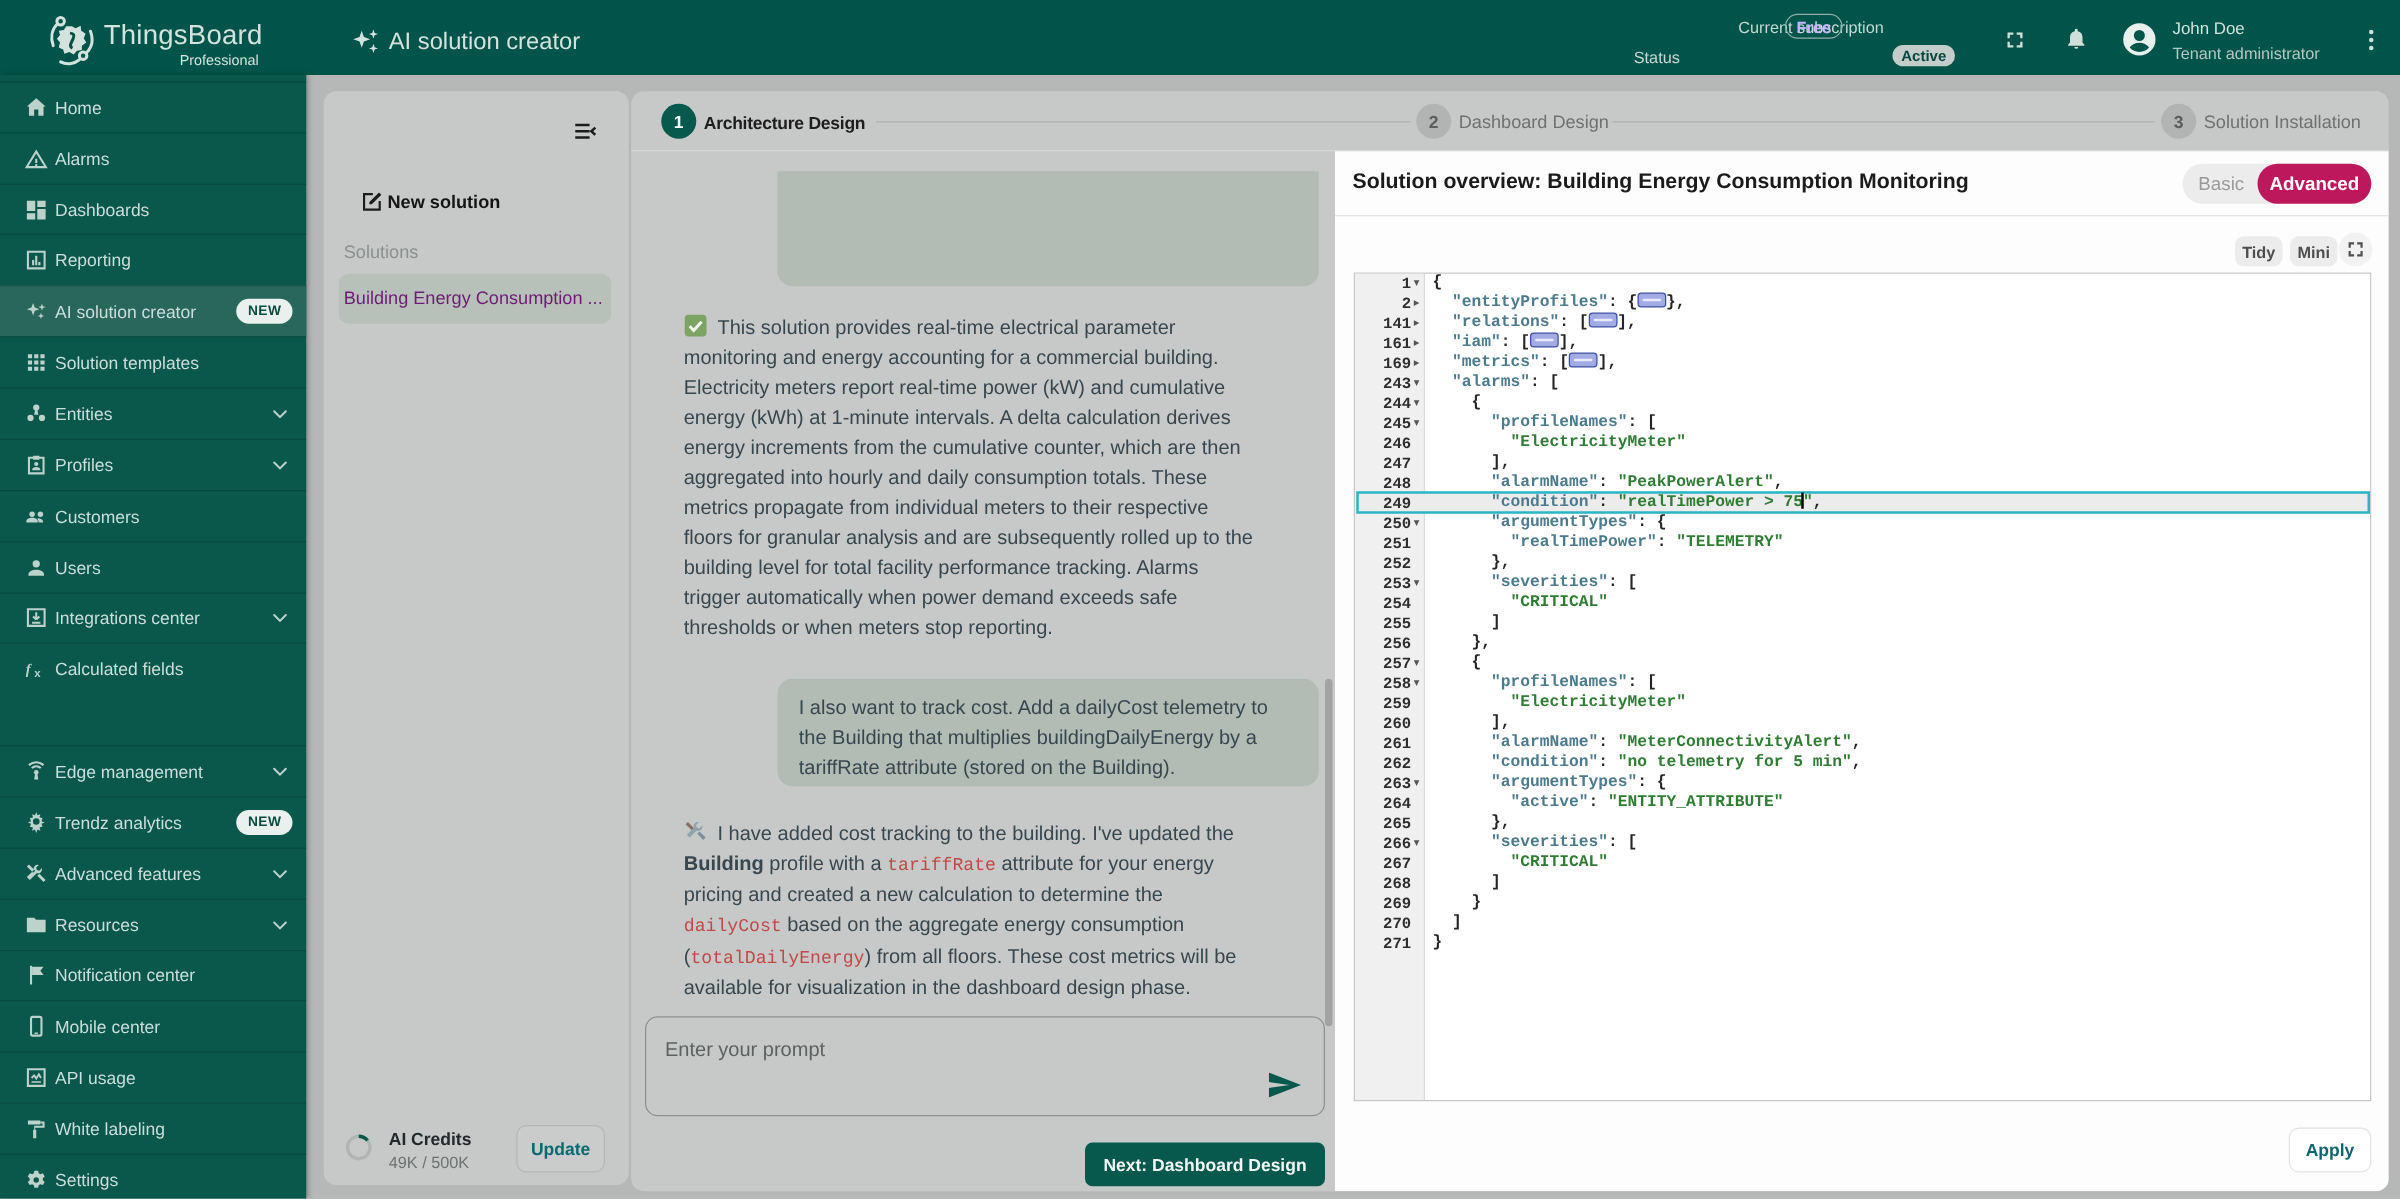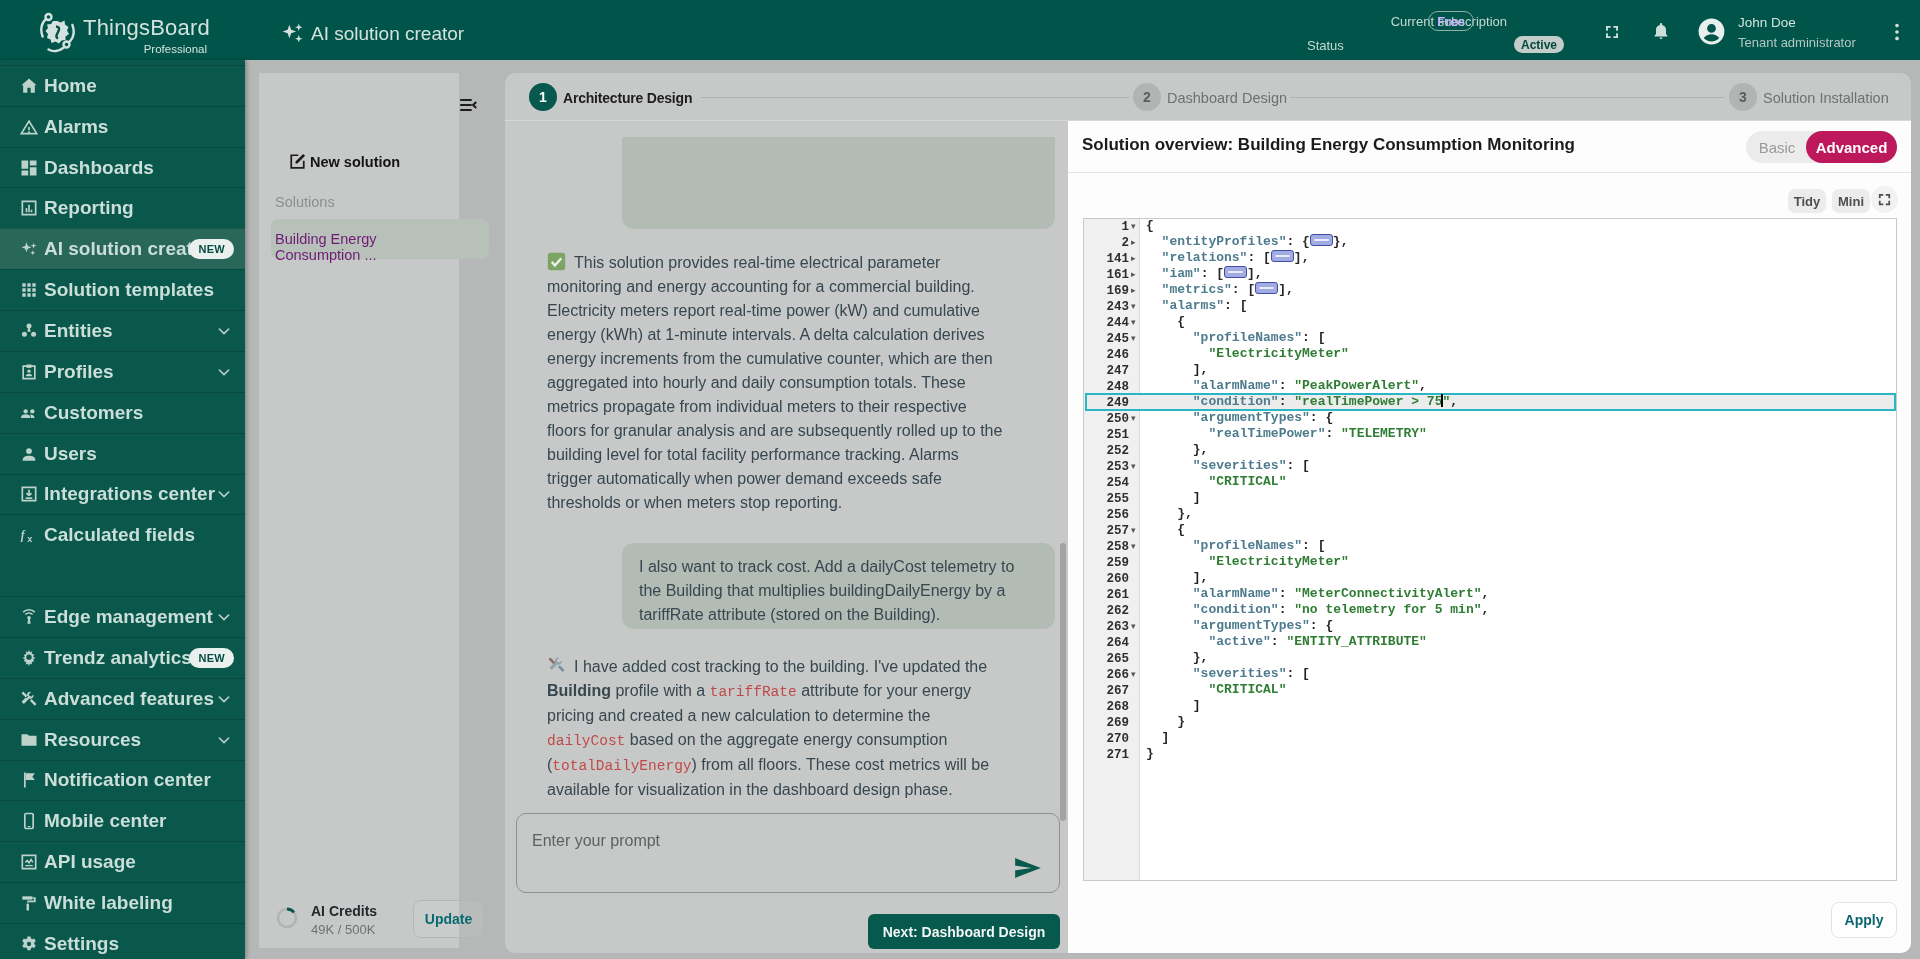--- a/index.html
+++ b/index.html
@@ -4,27 +4,27 @@
 html,body{width:1920px;height:959px;overflow:hidden}
 body{font-family:"Liberation Sans",sans-serif;background:#b6b8b7}
 .ab{position:absolute}
 #root{position:absolute;left:0;top:0;width:1920px;height:959px;overflow:hidden}
 
 #hdr{left:0;top:0;width:1920px;height:60px;background:#015449}
 .htxt{color:#d3e2dd}
 
 #side{left:0;top:60px;width:245px;height:899px;background:#09584b;box-shadow:2px 0 4px rgba(0,0,0,.25)}
 .srow{position:absolute;left:0;width:245px;height:40.86px;border-top:1px solid rgba(0,0,0,.16);color:#c2d6d0}
-.srow .lbl{position:absolute;left:44px;top:50%;transform:translateY(-50%);font-size:19px;font-weight:700;letter-spacing:0;color:#cbdeda}
+.srow .lbl{position:absolute;left:44px;top:50%;transform:translateY(-50%);font-size:14px;font-weight:400;letter-spacing:0;color:#cbdeda}
 .srow svg{position:absolute;left:19px;top:50%;transform:translateY(-50%)}
 .srow .chev{position:absolute;left:auto;right:13px;top:50%;transform:translateY(-50%)}
 .srow.active{background:#286759}
 .badge{position:absolute;right:11px;top:50%;transform:translateY(-50%);background:#e9f0ee;color:#064c41;font-size:11px;font-weight:700;padding:4px 9px;border-radius:11px;letter-spacing:.3px}
 
-#solcard{left:259px;top:73px;width:200px;height:875px;background:#c7c9c8;border-radius:0}
+#solcard{left:259px;top:73px;width:244px;height:875px;background:#c7c9c8;border-radius:10px}
 #maincard{left:505px;top:73px;width:1406px;height:880px;background:#c7c9c8;border-radius:10px;overflow:hidden}
 #jsonpanel{position:absolute;left:563px;top:48px;width:843px;height:832px;background:#fdfdfd}
 
 .stepc{position:absolute;top:10px;width:28px;height:28px;border-radius:50%;font-size:14px;font-weight:700;display:flex;align-items:center;justify-content:center}
 .stepc.on{background:#06594c;color:#fff}
 .stepc.off{background:#b2b4b3;color:#5c5e5d}
 .stepl{position:absolute;top:16.5px;font-size:14px;font-weight:700;letter-spacing:-.2px;color:#1d1d1d}
 .stepl.off{color:#6f7170;font-weight:400;letter-spacing:0;font-size:14.5px;top:17px}
 .stepline{position:absolute;top:23.5px;height:1px;background:#b0b2b1}
 

